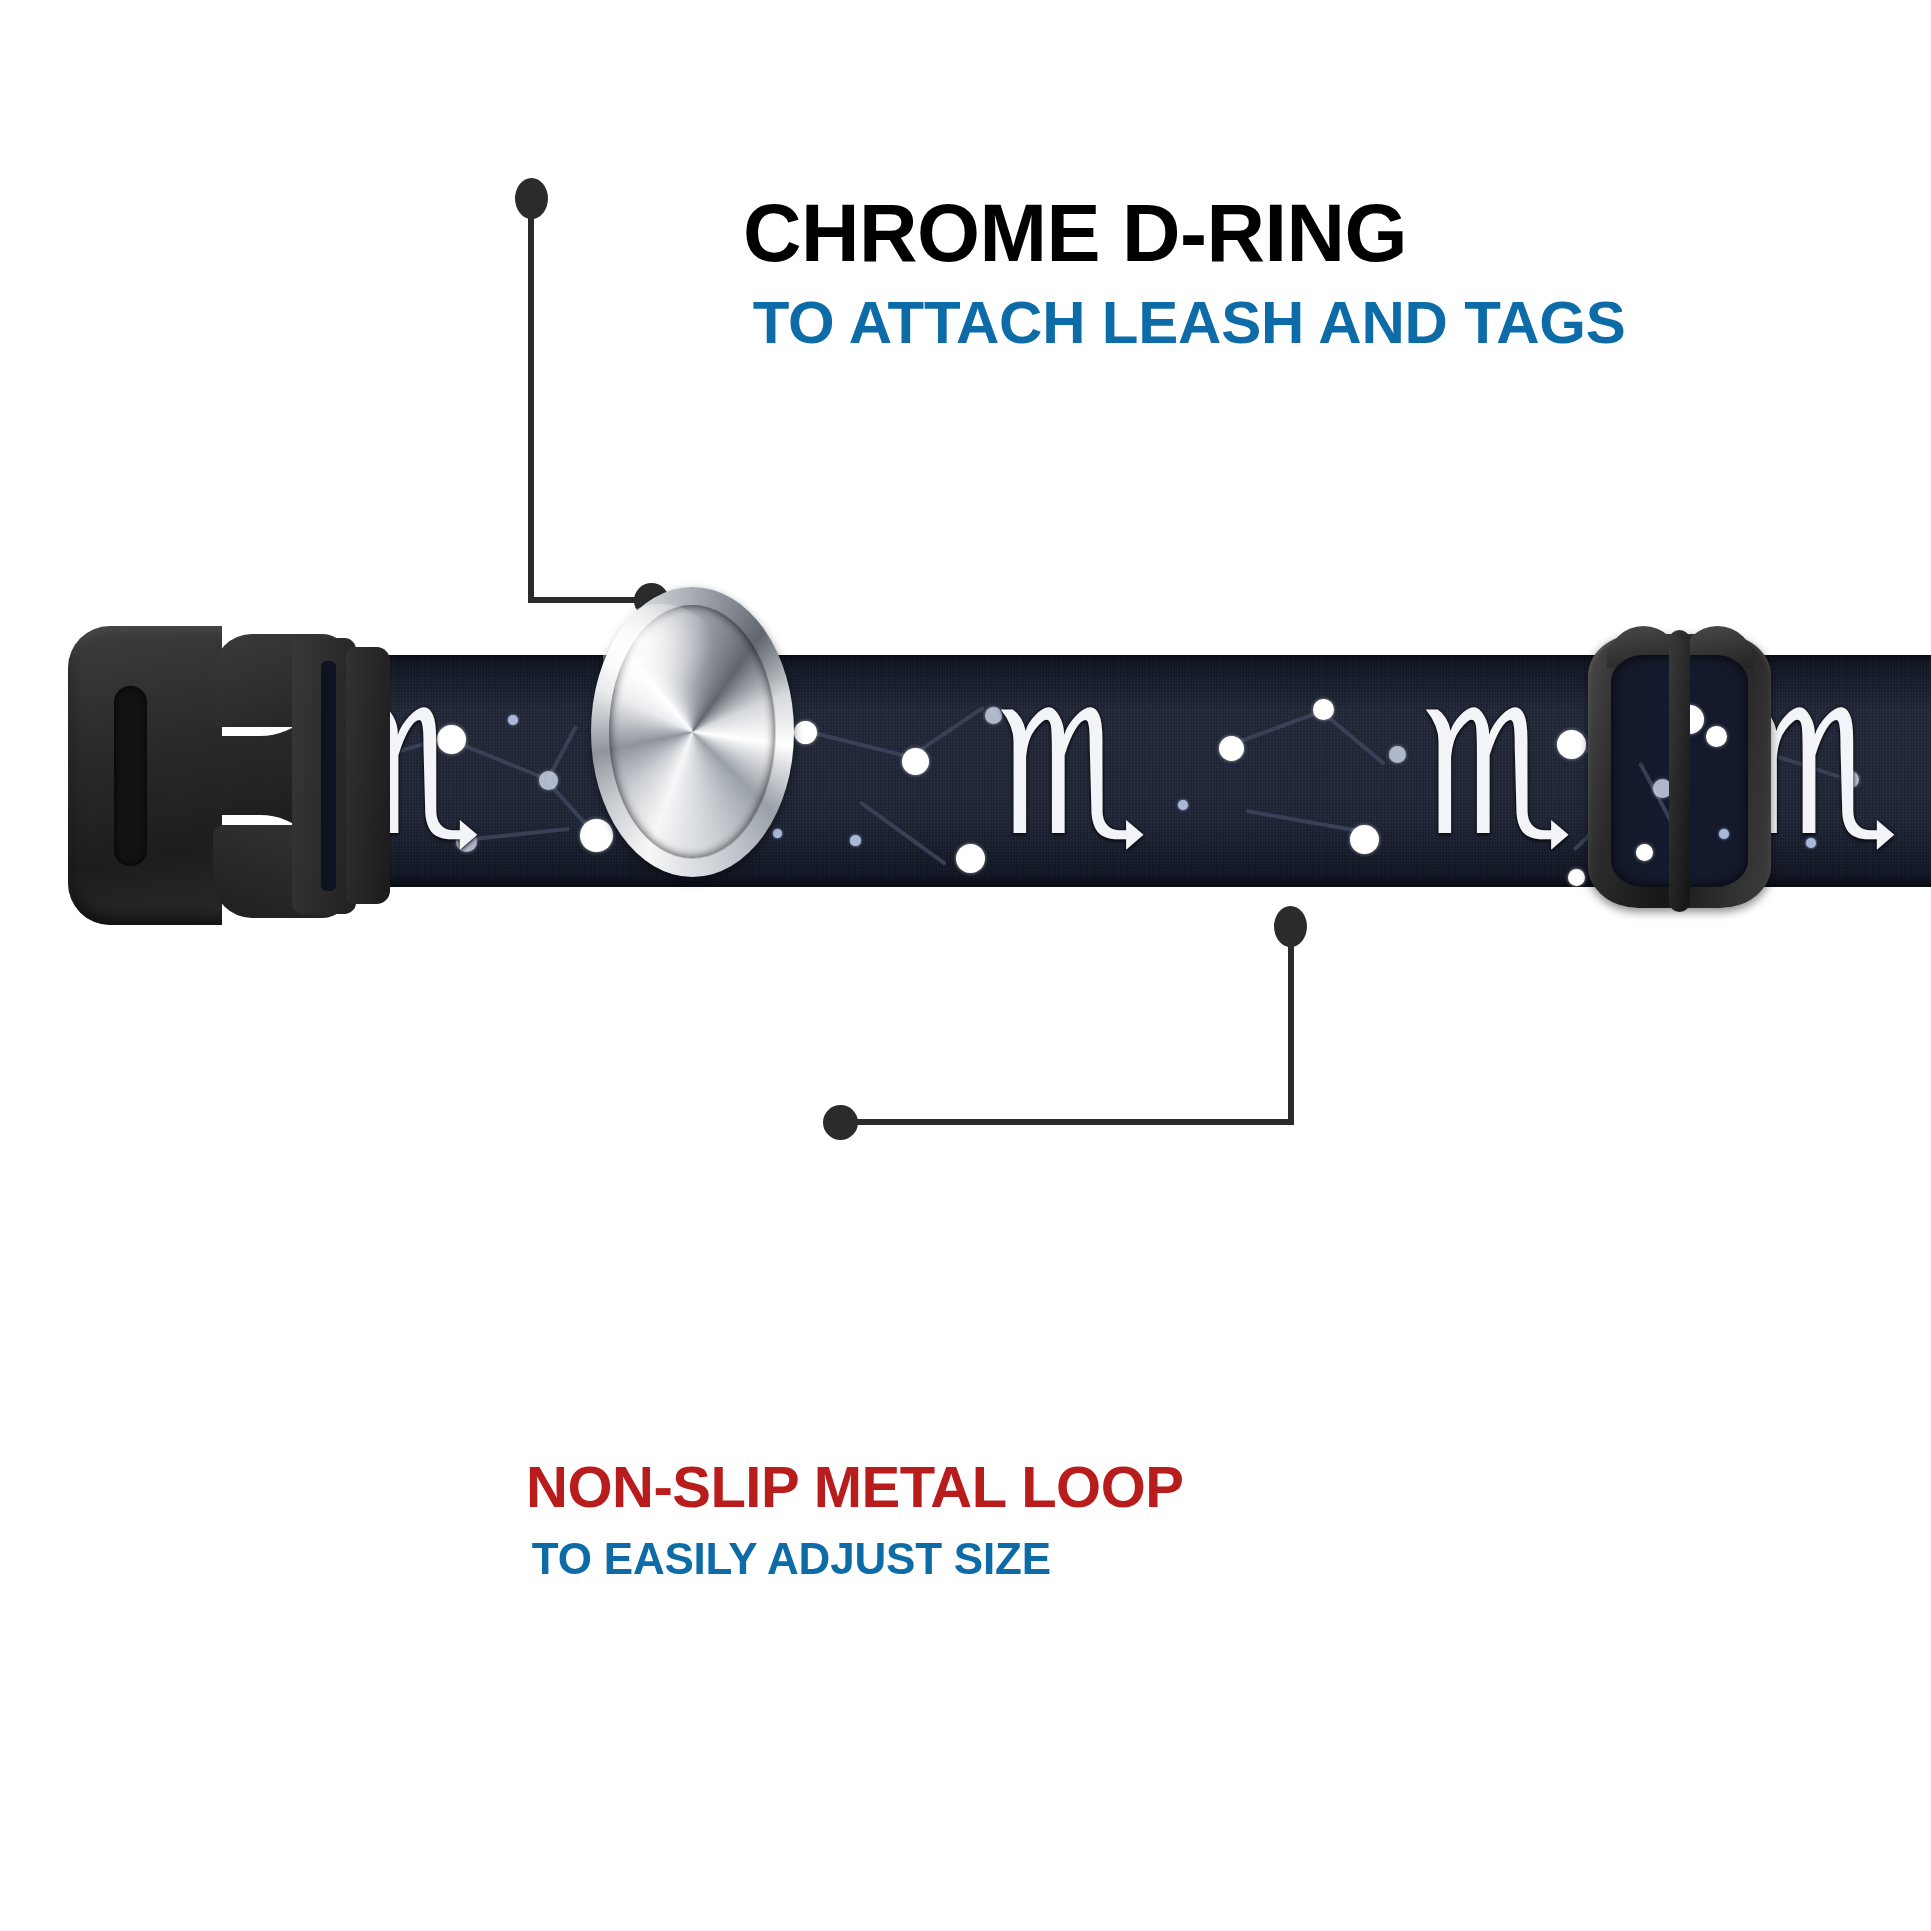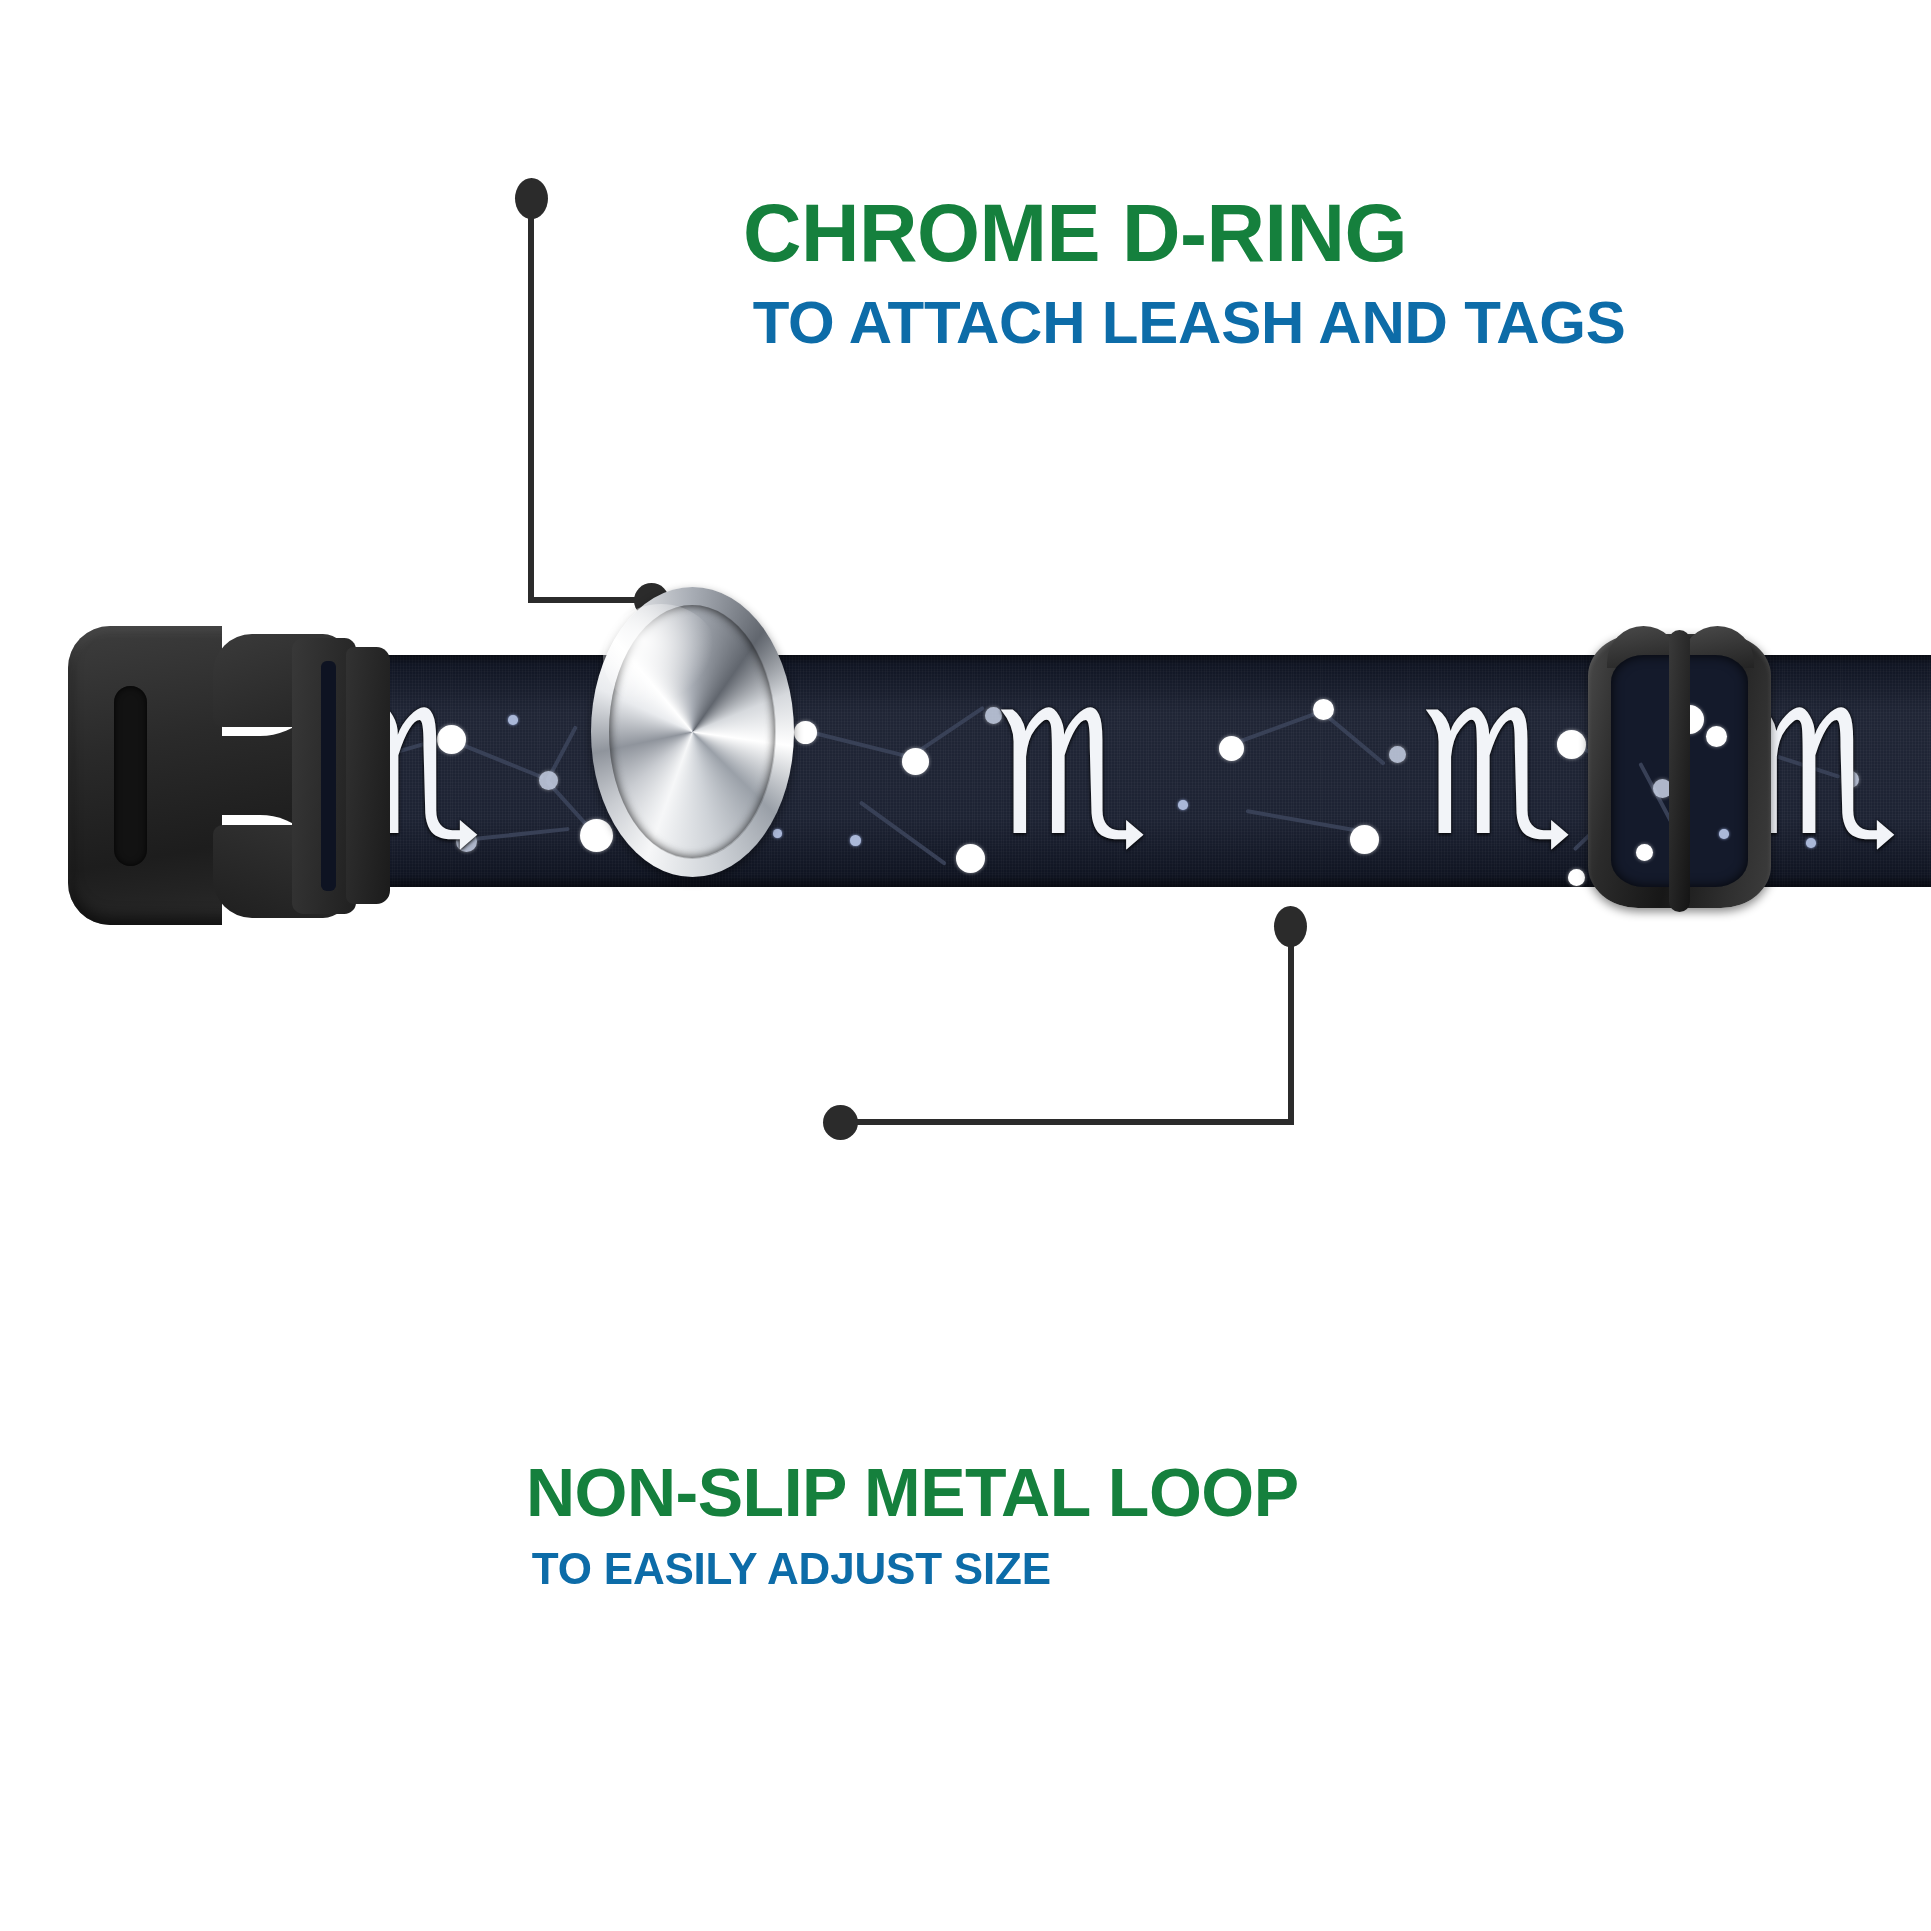--- a/index.html
+++ b/index.html
@@ -15,25 +15,25 @@
     font-family:"Liberation Sans", sans-serif;
     line-height:1.0;
   }
   .callout .subline {
     font-weight:700; letter-spacing:-0.2px;
     font-family:"Liberation Sans", sans-serif;
     line-height:1.0;
   }
 
   #callout-dring { left:743px; top:193px; }
-  #callout-dring .headline { font-size:81px; color:#15803d; }
+  #callout-dring .headline { font-size:81px; color:#000000; }
   #callout-dring .subline  { font-size:60px; color:#0d6ca8; margin-top:19.3px; margin-left:9.7px; }
 
   #callout-loop { left:526px; top:1458px; }
-  #callout-loop .headline { font-size:68px; color:#15803d; }
+  #callout-loop .headline { font-size:58px; color:#b91c1c; }
   #callout-loop .subline  { font-size:44px; color:#0d6ca8; margin-top:21px; margin-left:5.8px; }
 
   
   .leader { position:absolute; background:#2b2b2b; }
   .leader-dot { position:absolute; background:#2b2b2b; border-radius:50%; }
 
   
   #lead-top-v   { left:528px; top:205px;  width:5.8px;  height:398px; }
   #lead-top-h   { left:528px; top:597px;  width:135px; height:5.8px; }
   #lead-top-dot-a { left:515px; top:178px; width:33px; height:41px; border-radius:50%; }

